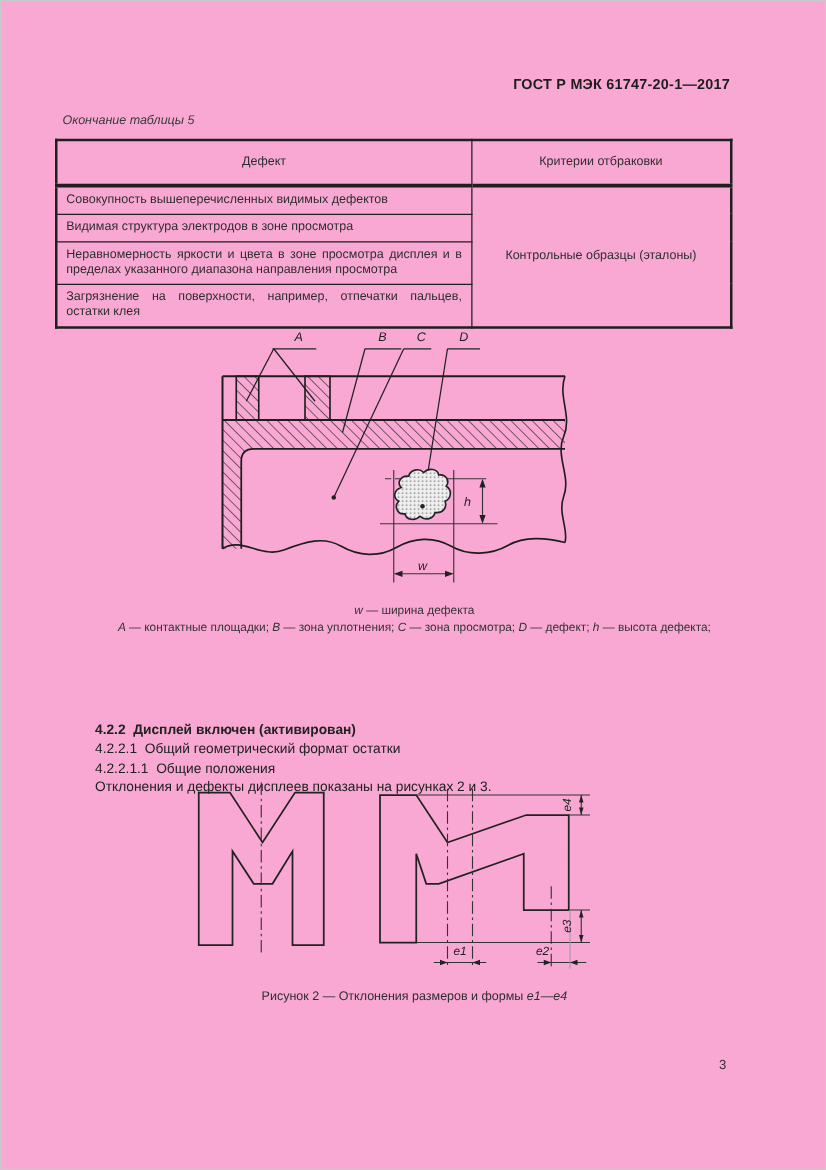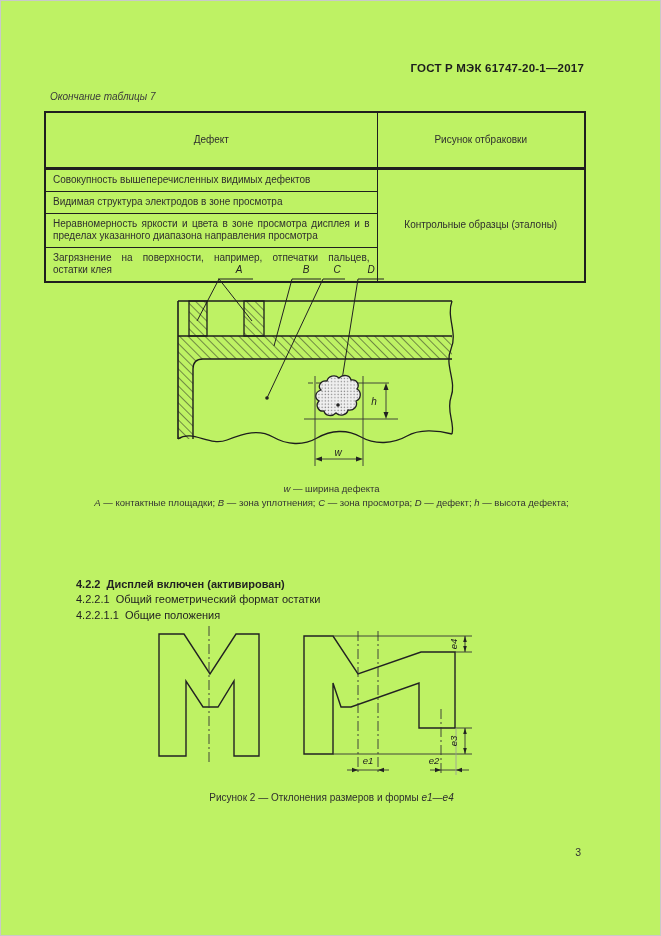--- a/index.html
+++ b/index.html
@@ -1,30 +1,30 @@
 <!DOCTYPE html>
 <html><head>
 <meta charset="utf-8">
 <style>
   html,body{margin:0;padding:0;background:#fff;}
   .page{
-    position:relative;width:661px;height:936px;background:#bef264;
+    position:relative;width:661px;height:936px;background:#f9a8d4;
     border:1px solid #c9c9c9;box-sizing:border-box;overflow:hidden;
     font-family:"Liberation Sans", sans-serif;color:#2b2b2b;
   }
   .abs{position:absolute;}
   .doc-header{left:183px;top:61px;width:400px;text-align:right;
     font-size:11.5px;font-weight:bold;color:#1d1d1d;letter-spacing:.2px;}
   .cont-label{left:49px;top:90px;font-size:10px;font-style:italic;color:#3a3a3a;}
   .doc-table{left:43px;top:110px;border-collapse:collapse;table-layout:fixed;
     width:540px;font-size:10px;line-height:12.5px;color:#2e2e2e;}
   .doc-table td,.doc-table th{border:1px solid #1f1f1f;font-weight:normal;}
   .doc-table{border:2px solid #1f1f1f;}
   .doc-table th{height:26px;text-align:center;vertical-align:middle;
-    border-bottom:3px solid #1f1f1f;padding:14px 6px;}
+    border-bottom:3px solid #1f1f1f;padding:4px 6px;}
   .doc-table td.defect{padding:4px 7px 4px 7px;vertical-align:top;text-align:left;}
   .doc-table td.just{text-align:justify;}
   .doc-table td.criteria{text-align:center;vertical-align:middle;padding:8px 10px;}
   .r1{height:22px;} .r2{height:22px;} .r3{height:33px;} .r4{height:30px;}
   .center-line{left:43px;width:575px;text-align:center;}
   .legend{top:481px;font-size:9.5px;line-height:14px;color:#333;}
   .fig-caption{font-size:10px;color:#2e2e2e;}
   .cap1{top:517px;}
   .cap2{top:791px;}
   .section{left:43px;top:576px;width:560px;font-size:11px;line-height:15.4px;color:#222;}
@@ -36,31 +36,31 @@
   .dim-label-sm{font-style:italic;font-size:9.5px;fill:#222;}
   i{font-style:italic;}
 </style>
 </head>
 <body>
 
 <div class="page">
 
   <div class="abs doc-header">ГОСТ Р МЭК 61747-20-1—2017</div>
 
-  <div class="abs cont-label">Окончание таблицы 7</div>
+  <div class="abs cont-label">Окончание таблицы 5</div>
 
   <table class="abs doc-table">
     <colgroup>
         <col style="width:332px">
         <col style="width:208px">
       </colgroup>
     <tbody>
         <tr>
       <th>Дефект</th>
-      <th>Рисунок отбраковки</th>
+      <th>Критерии отбраковки</th>
     </tr>
     <tr class="r1">
       <td class="defect">Совокупность вышеперечисленных видимых дефектов</td>
       <td class="criteria" rowspan="4">Контрольные образцы (эталоны)</td>
     </tr>
     <tr class="r2">
       <td class="defect">Видимая структура электродов в зоне просмотра</td>
     </tr>
     <tr class="r3">
       <td class="defect just">Неравномерность яркости и цвета в зоне просмотра дисплея и в пределах указанного диапазона направления просмотра</td>
@@ -143,20 +143,21 @@
   <div class="abs center-line legend">
     <div><i>w</i><span> — ширина дефекта</span></div>
     <div><i>A</i><span> — контактные площадки; </span><i>B</i><span> — зона уплотнения; </span><i>C</i><span> — зона просмотра; </span><i>D</i><span> — дефект; </span><i>h</i><span> — высота дефекта;</span></div>
   </div>
 
 
   <div class="abs section">
     <div class="section-line bold">4.2.2  Дисплей включен (активирован)</div>
     <div class="section-line">4.2.2.1  Общий геометрический формат остатки</div>
     <div class="section-line">4.2.2.1.1  Общие положения</div>
+    <div class="section-line">Отклонения и дефекты дисплеев показаны на рисунках 2 и 3.</div>
   </div>
 
   <svg class="abs" style="left:150px;top:622px" width="330" height="162" viewBox="0 0 330 162">
 
     <polygon points="8,133 8,11 33,11 59,51 85,11 108,11 108,133 83,133 83,58 67,84 52,84 35,58 35,133" fill="none" stroke="#222" stroke-width="1.4"></polygon>
     <line x1="58" y1="3" x2="58" y2="141" stroke="#333" stroke-width="0.9" stroke-dasharray="10 3 2 3"></line>
 
     <polygon points="153,131 153,13 182,13 207,51 270,29 304,29 304,105 268,105 268,60 200,84 190,84 182,60 182,131" fill="none" stroke="#222" stroke-width="1.4"></polygon>
 
     <g stroke="#333" stroke-width="0.9">

